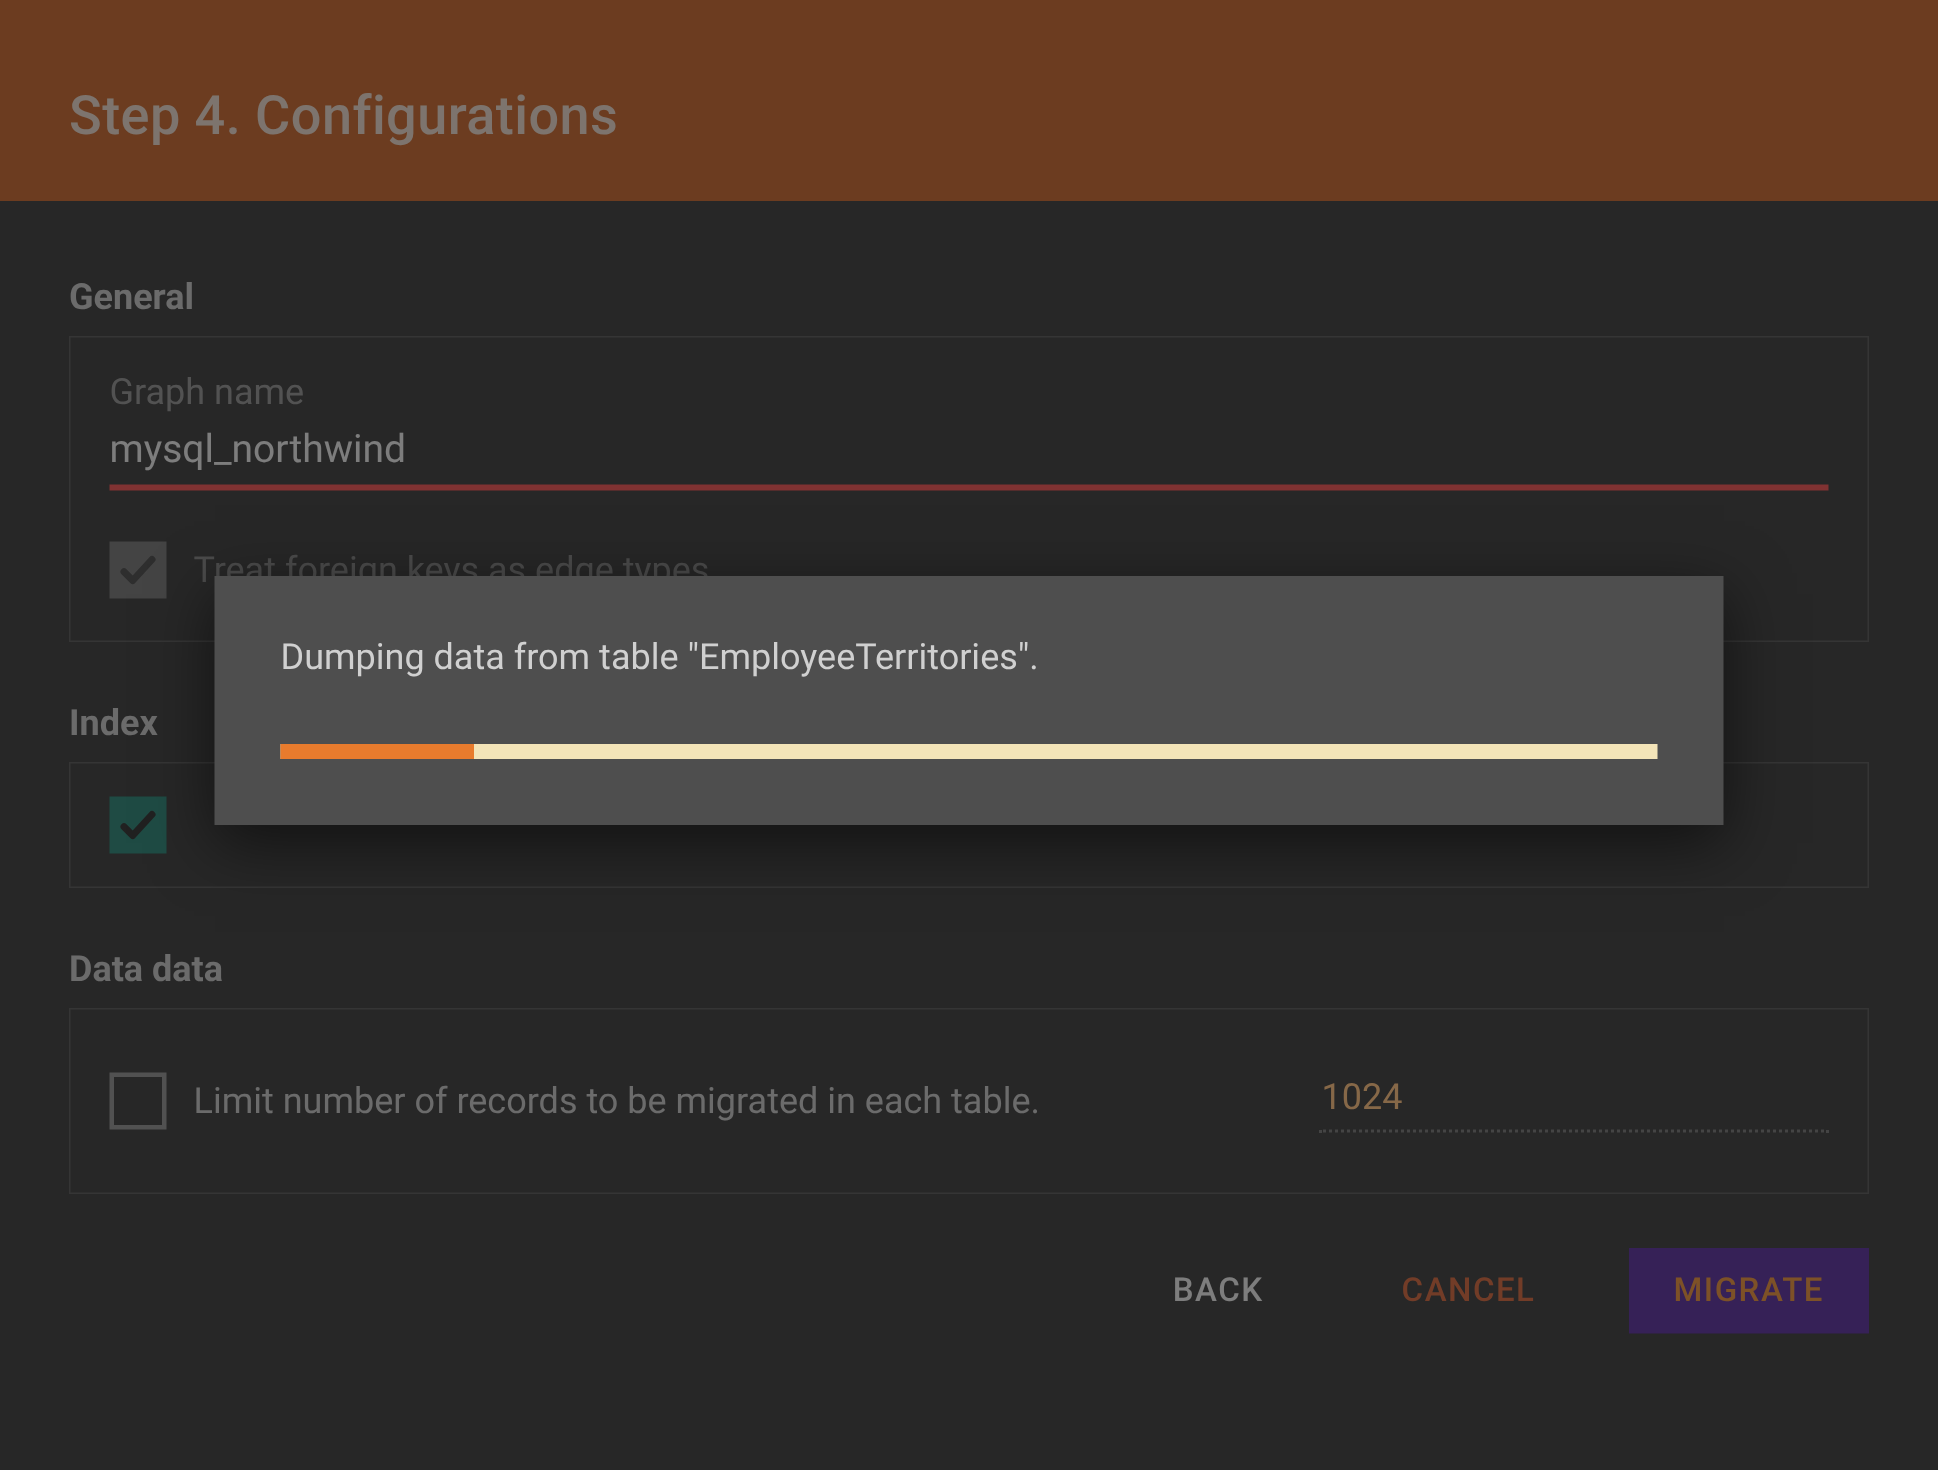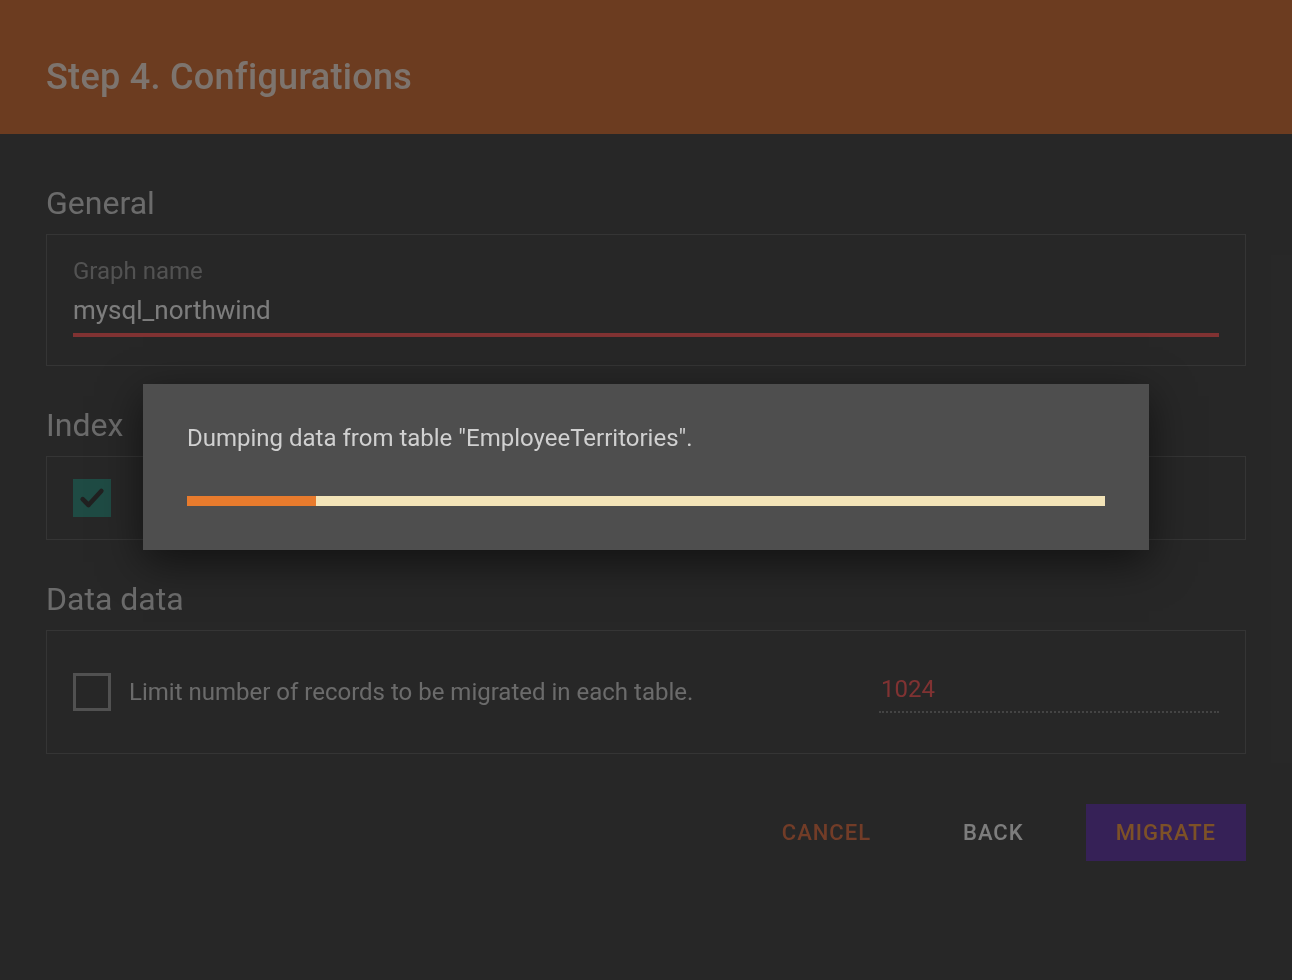--- a/index.html
+++ b/index.html
@@ -24,24 +24,24 @@
       font-size: 36px;
       font-weight: 500;
       color: #e8d6c8;
       letter-spacing: 0.3px;
     }
     .content {
       padding: 50px 46px 30px;
       background: #2b2b2b;
     }
     .section-label {
-      font-size: 32px;
+      font-size: 24px;
       color: #c0c0c0;
       margin-bottom: 12px;
-      font-weight: 400;
+      font-weight: 700;
     }
     .section-box {
       border: 1px solid #4a4a4a;
       padding: 22px 26px 28px;
       margin-bottom: 40px;
     }
     .field-label {
       font-size: 24px;
       color: #8a8a8a;
       margin-bottom: 6px;
@@ -99,33 +99,33 @@
       margin-bottom: 40px;
     }
     .index-row {
       display: flex;
       align-items: center;
       gap: 18px;
     }
     .datasize-box {
       border: 1px solid #4a4a4a;
       padding: 40px 26px;
-      margin-bottom: 50px;
+      margin-bottom: 36px;
     }
     .datasize-row {
       display: flex;
       align-items: center;
       gap: 18px;
     }
     .record-input {
       margin-left: auto;
       background: transparent;
       border: none;
       border-bottom: 2px dotted #6a6a6a;
-      color: #ef4444;
+      color: #fdba74;
       font-size: 24px;
       padding: 4px 2px 8px;
       width: 340px;
       outline: none;
       font-family: inherit;
     }
     .footer-buttons {
       display: flex;
       justify-content: flex-end;
       gap: 32px;
@@ -192,20 +192,28 @@
 <div class="header">
   <h1>Step 4. Configurations</h1>
 </div>
 
 <div class="content">
 
   <div class="section-label">General</div>
   <div class="section-box">
     <div class="field-label">Graph name</div>
     <input type="text" class="text-input" value="mysql_northwind" style="">
+    <div class="checkbox-row disabled">
+      <div class="checkbox gray">
+        <svg viewBox="0 0 24 24" fill="none" stroke="#3a3a3a" stroke-width="4" stroke-linecap="round" stroke-linejoin="round">
+            <polyline points="4 13 9 18 20 6"></polyline>
+          </svg>
+      </div>
+      <span class="checkbox-label">Treat foreign keys as edge types.</span>
+    </div>
   </div>
 
   <div class="section-label">Index</div>
   <div class="index-box">
     <div class="index-row">
       <div class="checkbox teal">
         <svg viewBox="0 0 24 24" fill="none" stroke="#1e1e1e" stroke-width="4" stroke-linecap="round" stroke-linejoin="round">
             <polyline points="4 13 9 18 20 6"></polyline>
           </svg>
       </div>
@@ -215,22 +223,22 @@
   <div class="section-label">Data data</div>
   <div class="datasize-box">
     <div class="datasize-row">
       <div class="checkbox empty"></div>
       <span class="checkbox-label">Limit number of records to be migrated in each table.</span>
       <input type="text" class="record-input" value="1024" style="">
     </div>
   </div>
 
   <div class="footer-buttons">
+    <button class="btn btn-back">BACK</button>
     <button class="btn btn-cancel">CANCEL</button>
-    <button class="btn btn-back">BACK</button>
     <button class="btn btn-migrate">MIGRATE</button>
   </div>
 
 </div>
 
 <div class="overlay">
   <div class="dialog">
     <div class="dialog-text">Dumping data from table "EmployeeTerritories".</div>
     <div class="progress-track">
       <div class="progress-fill" style="width: 14%;"></div>

